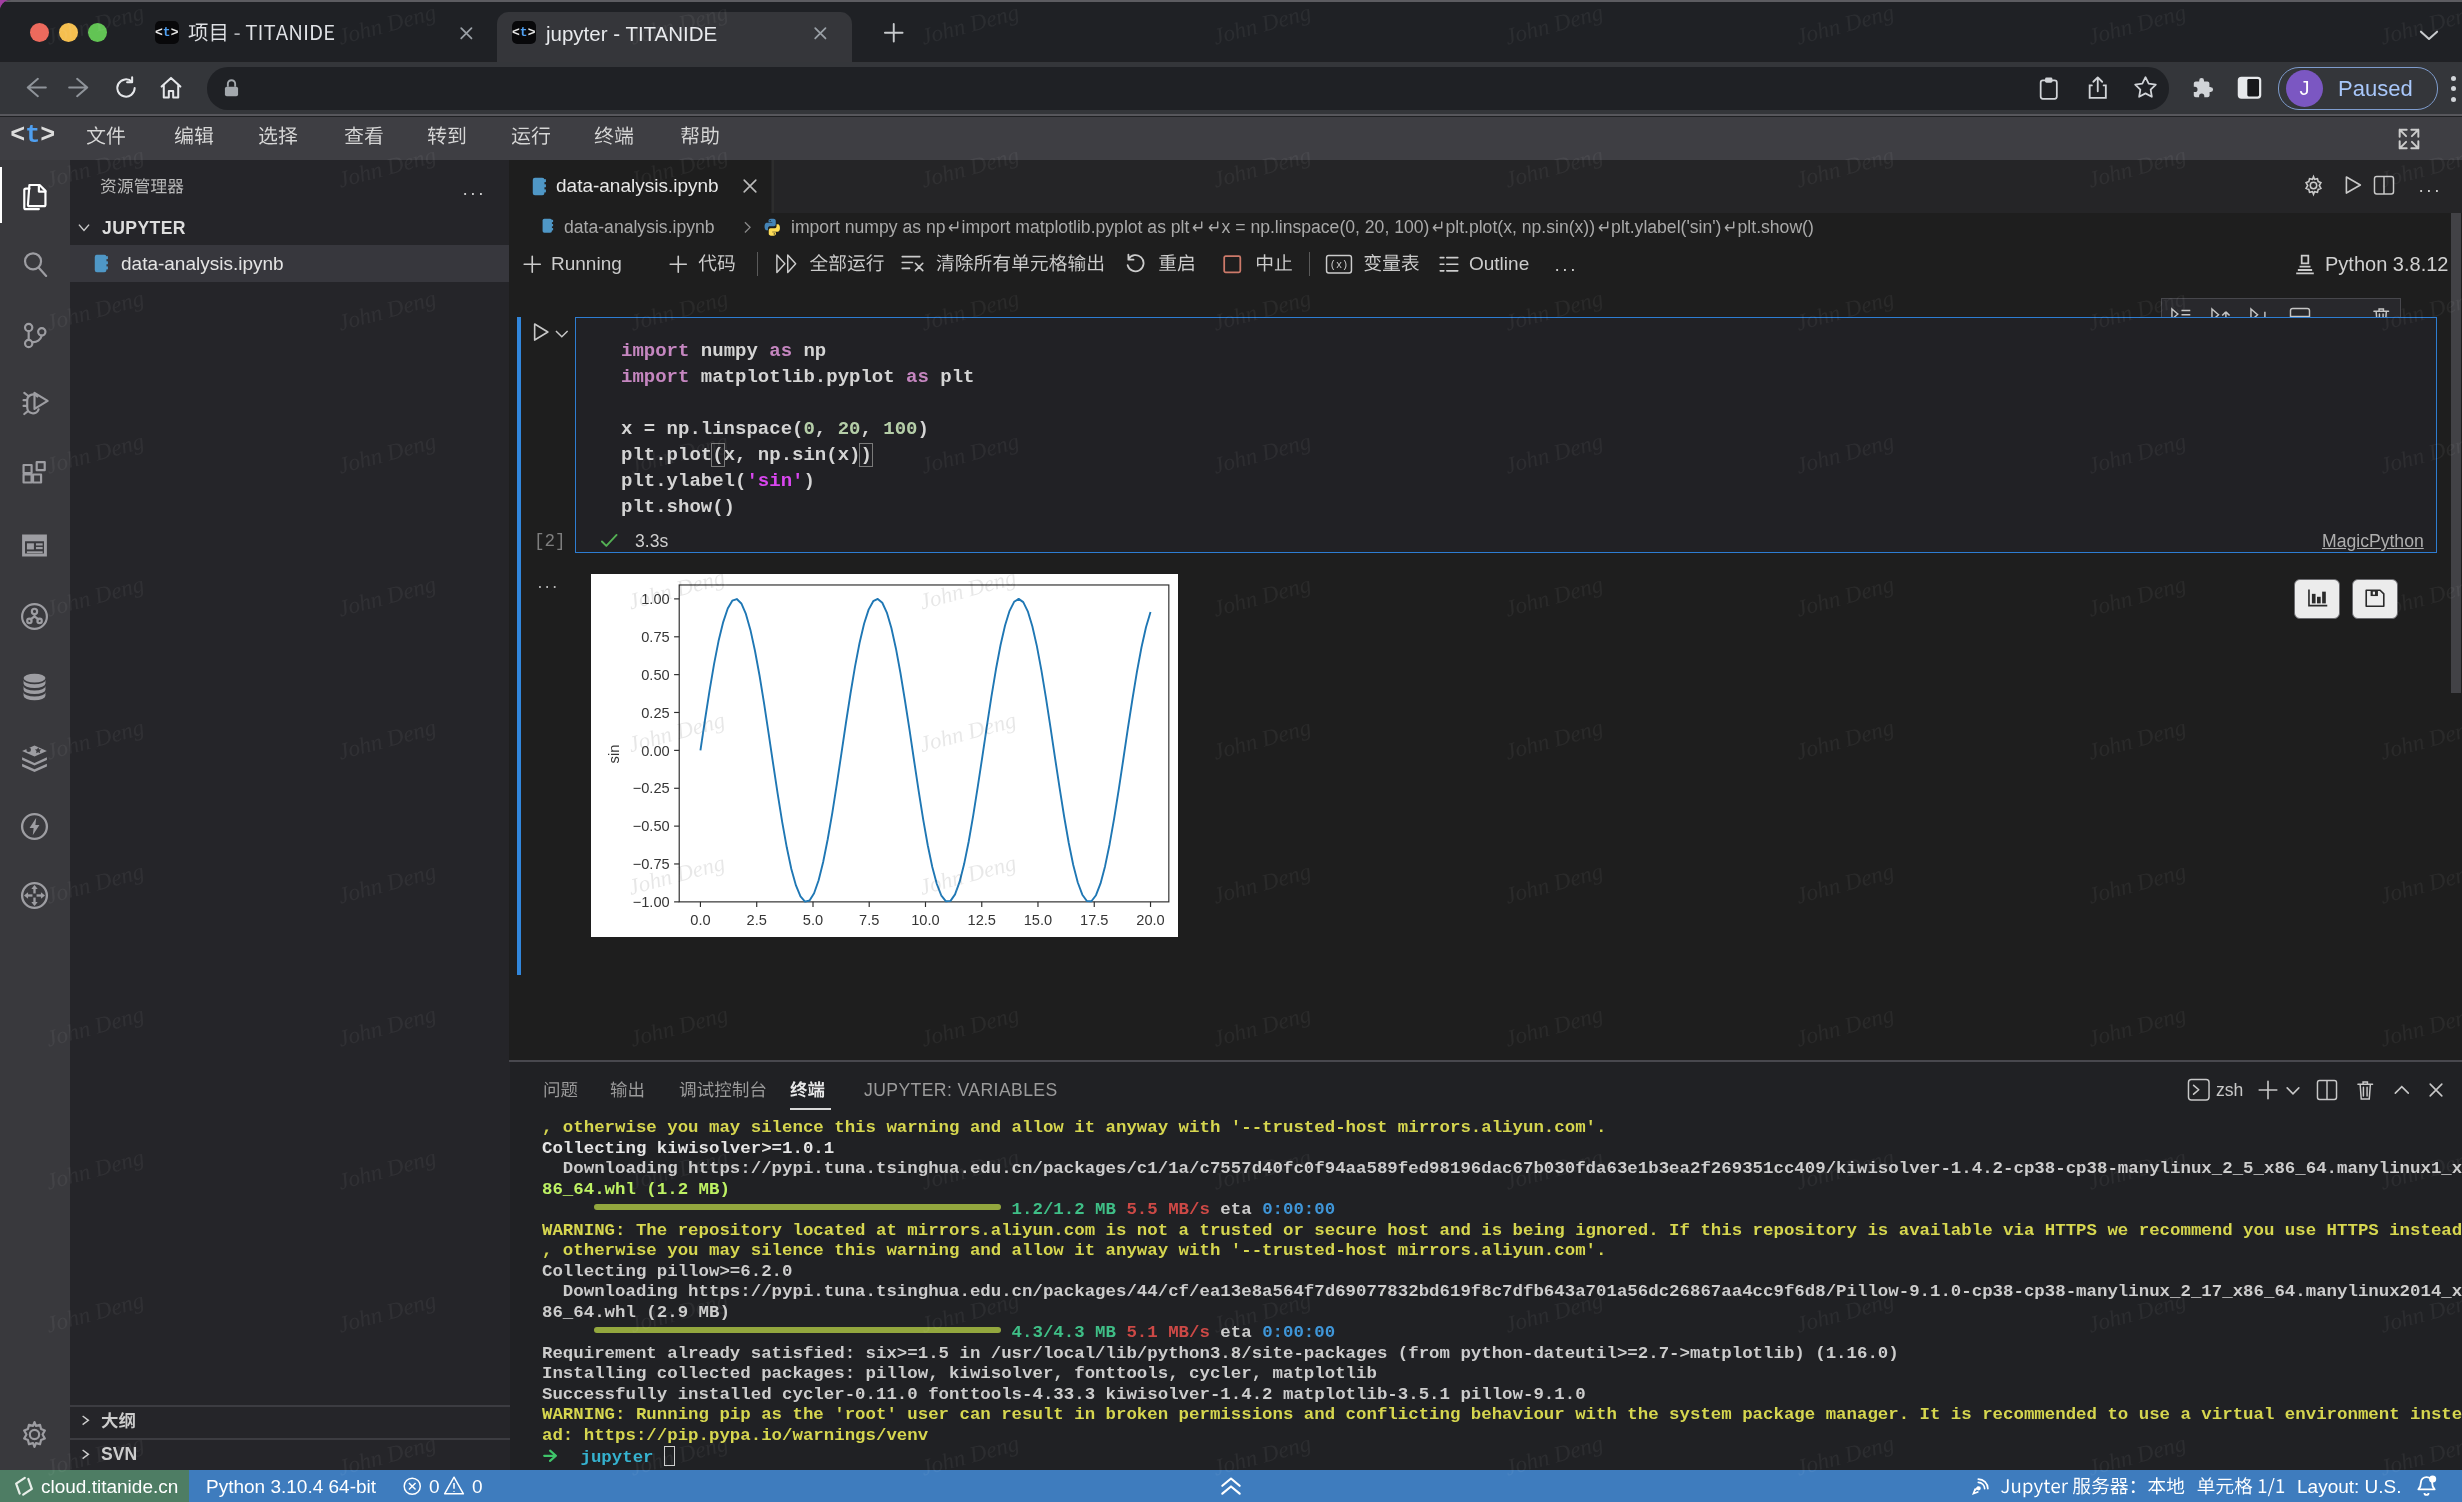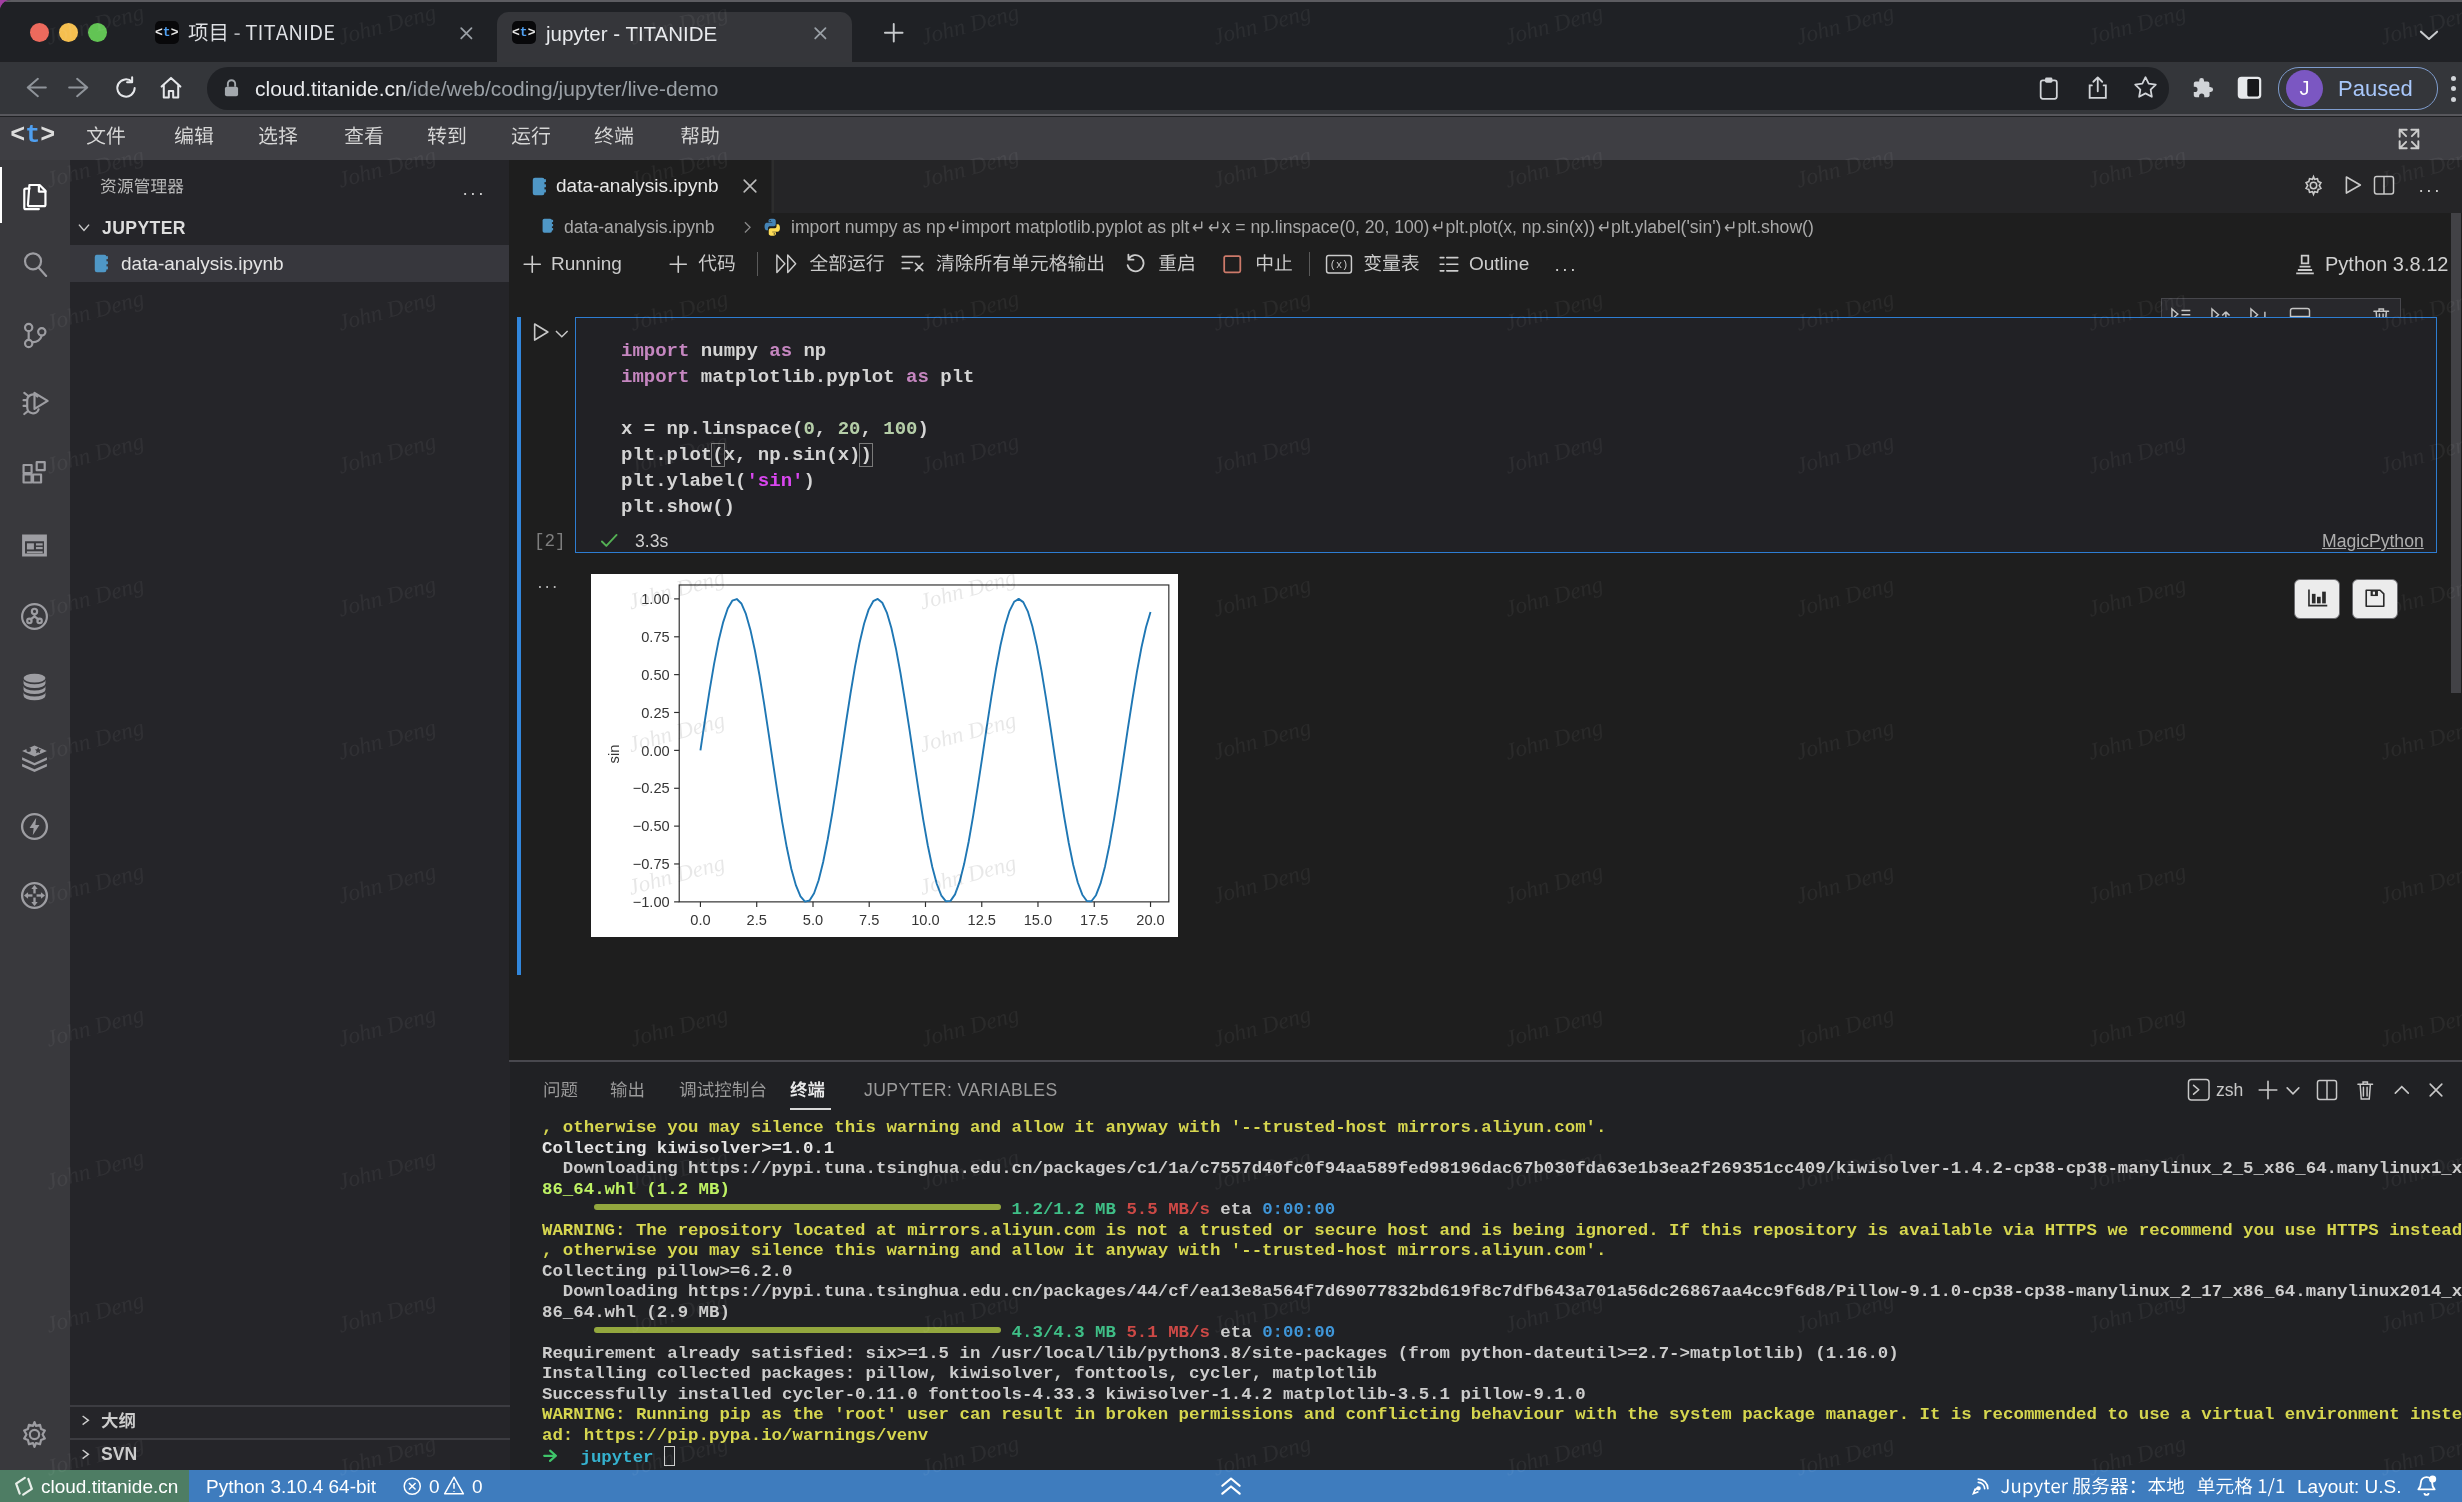--- a/index.html
+++ b/index.html
@@ -39,21 +39,20 @@
         <path d="M30 18 A12 12 0 1 1 26.5 9.5 M26.5 3 V10 H19.5" stroke="#e5e7ea" stroke-width="2.8" fill="none" stroke-linecap="round" stroke-linejoin="round"></path>
       </svg>
       <svg class="abs" style="left:158px;top:75px" width="26" height="26" viewBox="0 0 36 36">
         <path d="M5 16 L18 4 L31 16 M8 14 V31 H15 V22 H21 V31 H28 V14" stroke="#e5e7ea" stroke-width="2.8" fill="none" stroke-linecap="round" stroke-linejoin="round"></path>
       </svg>
       <div class="abs" style="left:207px;top:67px;width:1962px;height:43px;border-radius:21px;background:#1f2125"></div>
       <svg class="abs" style="left:222px;top:78px" width="19" height="20.5" viewBox="0 0 26 28">
         <rect x="4" y="12" width="18" height="13" rx="2.5" fill="#a3a8ad"></rect>
         <path d="M8 12 V8 a5 5 0 0 1 10 0 V12" stroke="#a3a8ad" stroke-width="2.6" fill="none"></path>
       </svg>
-      <div style="position:absolute;left:255px;top:73px;font-family:'Liberation Sans',sans-serif;font-size:21px;font-weight:400;color:#e8eaed;letter-spacing:0;white-space:pre;line-height:32px;">cloud.titanide.cn<span style="color:#9aa0a6">/ide/web/coding/jupyter/live-demo</span></div>
       <svg class="abs" style="left:2037px;top:76px" width="23.5" height="25" viewBox="0 0 32 34">
         <rect x="5" y="6" width="22" height="25" rx="3" stroke="#d1d4d8" stroke-width="2.4" fill="none"></rect>
         <rect x="11" y="2" width="10" height="7" rx="2" fill="#d1d4d8"></rect>
       </svg>
       <svg class="abs" style="left:2086px;top:75px" width="23.5" height="26" viewBox="0 0 32 35">
         <path d="M16 3 V22 M16 3 L10 9 M16 3 L22 9" stroke="#d1d4d8" stroke-width="2.5" fill="none" stroke-linecap="round" stroke-linejoin="round"></path>
         <path d="M8 14 H5 V31 H27 V14 H24" stroke="#d1d4d8" stroke-width="2.5" fill="none" stroke-linecap="round"></path>
       </svg>
       <svg class="abs" style="left:2133px;top:75px" width="25" height="25" viewBox="0 0 34 34">
         <path d="M17 3 L21.3 11.8 31 13.2 24 20 25.6 29.6 17 25 8.4 29.6 10 20 3 13.2 12.7 11.8 Z" stroke="#d1d4d8" stroke-width="2.4" fill="none" stroke-linejoin="round"></path>

